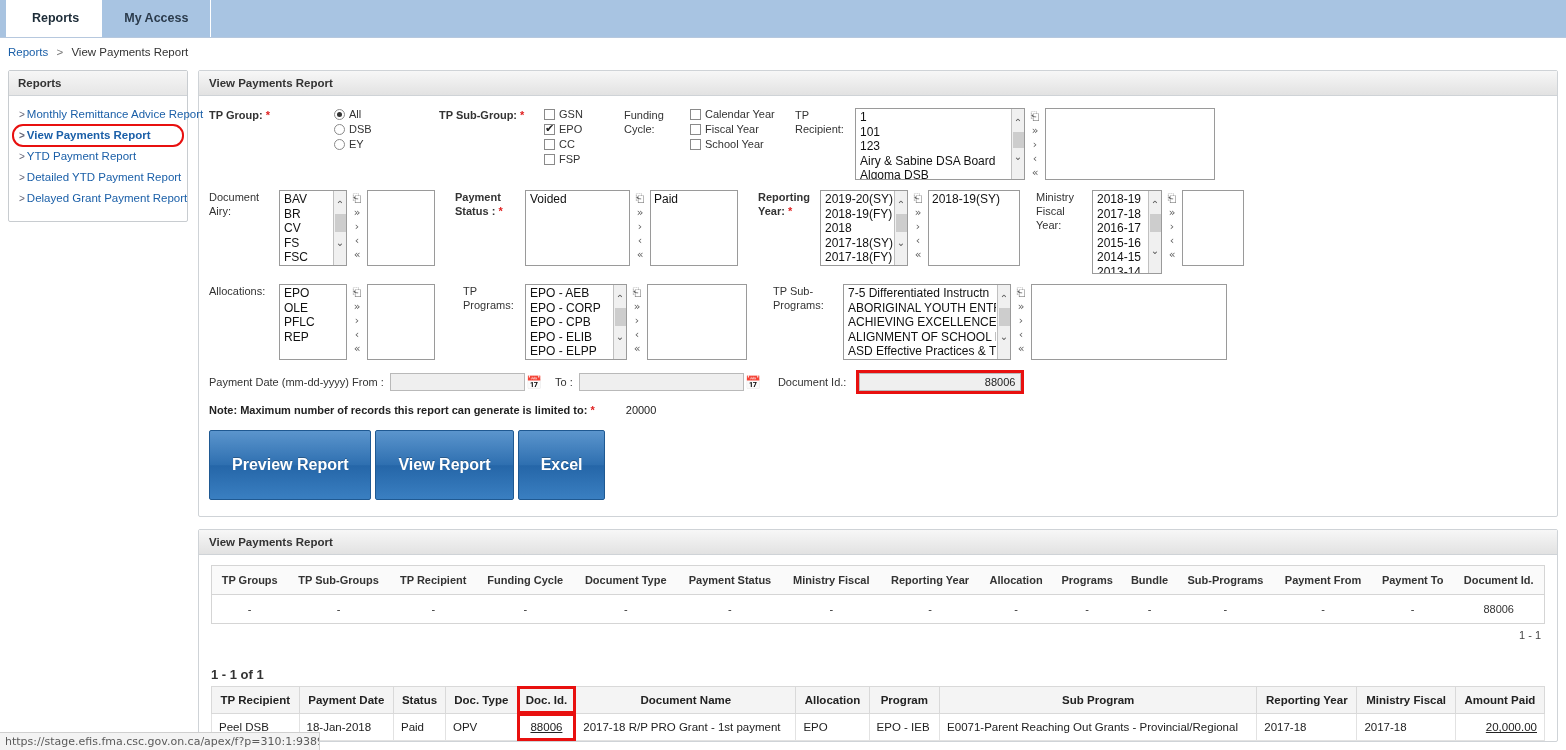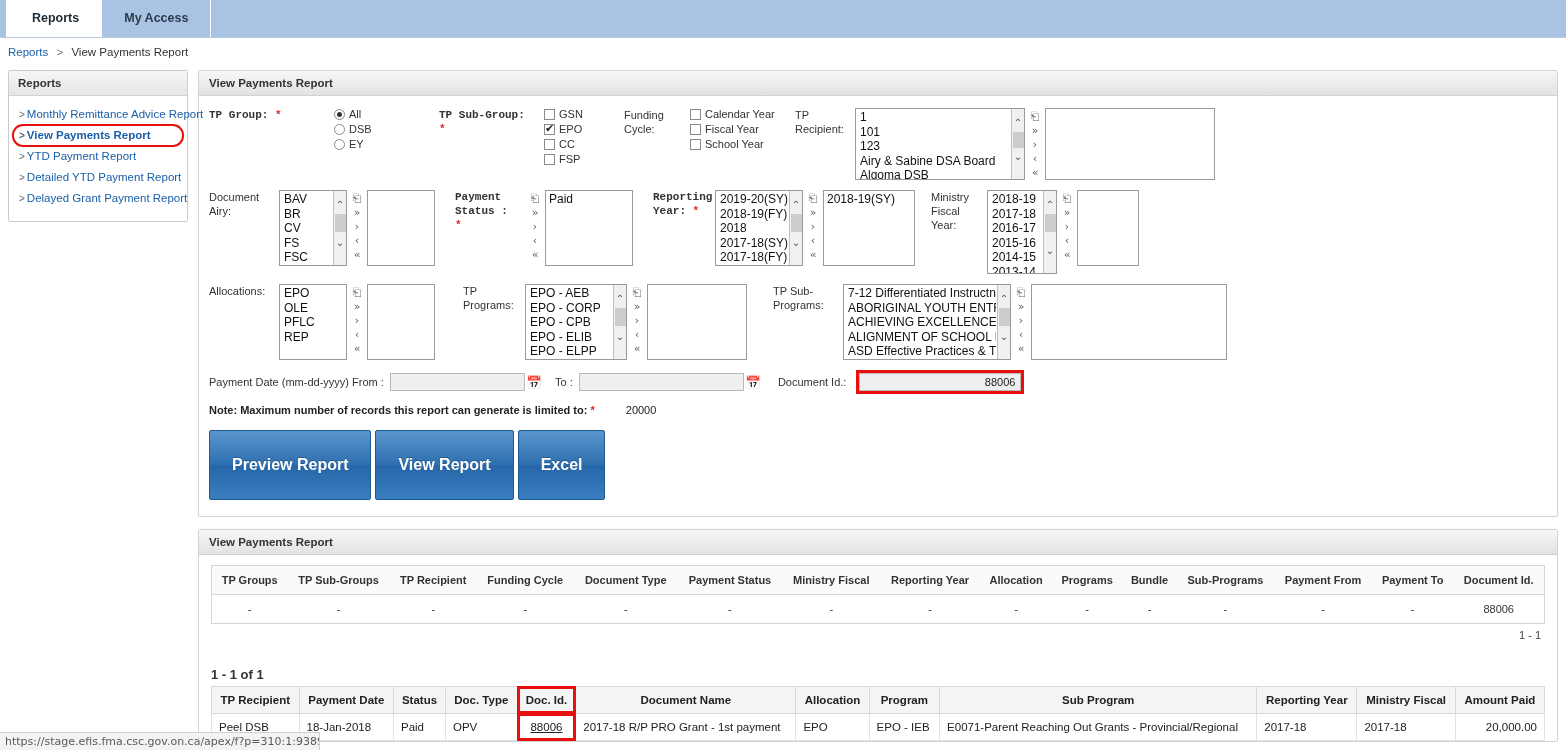--- a/index.html
+++ b/index.html
@@ -106,21 +106,21 @@
     padding: 6px 10px;
     font-size: 11.5px;
     font-weight: bold;
     color: #333;
   }
   .panel-body { padding: 12px 10px 10px 10px; }
 
   .req { color: #e02020; font-weight: bold; }
 
   .lbl { font-size: 11px; color: #333; line-height: 14px; }
-  .lbl.bold { font-weight: bold; font-family: Liberation Mono, monospace; }
+  .lbl.bold { font-weight: bold; }
 
   
   .frow { display: flex; align-items: flex-start; margin-bottom: 10px; }
   .fcell { display: flex; align-items: flex-start; }
   .fcell .lbl { margin-right: 8px; }
 
   .radio-group, .check-group { display: flex; flex-direction: column; gap: 3px; }
   .opt { display: flex; align-items: center; font-size: 11px; color: #333; gap: 4px; cursor: pointer; }
   .radio {
     width: 11px; height: 11px; border-radius: 50%;
@@ -261,21 +261,21 @@
   .res-table { border-collapse: collapse; width: 100%; background: #fff; }
   .res-table th {
     font-size: 11.5px; font-weight: bold; color: #222;
     background: #f4f4f4; border: 1px solid #d9d9d9;
     padding: 7px 7px; text-align: center; white-space: nowrap;
   }
   .res-table td {
     font-size: 11.5px; color: #222; border: 1px solid #e2e2e2;
     padding: 7px 7px; white-space: nowrap;
   }
-  .res-table td.num { text-align: right; }
+  .res-table td.num { text-align: right; text-decoration: underline; }
   .res-table td.link-cell { text-align: center; }
   .res-table td.link-cell a { color: #222; text-decoration: underline; }
   th.hi, td.hi { position: relative; }
   .hi-box {
     position: absolute; left: -1px; right: -1px; top: -1px; bottom: -1px;
     border: 3px solid #e8100f; pointer-events: none;
   }
 
   
   .statusbar {
@@ -465,20 +465,23 @@
             <div class="target" style="width:68px;height:76px;"></div>
           </div>
 
           <div class="fcell" style="width:70px;margin-left:20px;">
             <div class="lbl bold">
               <div>Payment</div>
               <div><span>Status : </span><span class="req">*</span></div>
             </div>
           </div>
           <div class="shuttle">
+            <div class="listbox" style="width:105px;height:76px;">
+              <div class="li">Voided</div>
+            </div>
             <div class="xbtns">
               <span class="xbtn reset">⎗</span>
               <span class="xbtn">»</span>
               <span class="xbtn">›</span>
               <span class="xbtn">‹</span>
               <span class="xbtn">«</span>
             </div>
             <div class="target" style="width:88px;height:76px;">
               <div class="li">Paid</div>
             </div>
@@ -600,21 +603,21 @@
           </div>
 
           <div class="fcell" style="width:70px;margin-left:26px;">
             <div class="lbl">
               <div>TP Sub-</div>
               <div>Programs:</div>
             </div>
           </div>
           <div class="shuttle">
             <div class="listbox scroll" style="width:168px;height:76px;">
-              <div class="li">7-12 Differentiated Instructn</div>
+              <div class="li">7-5 Differentiated Instructn</div>
               <div class="li">ABORIGINAL YOUTH ENTRE</div>
               <div class="li">ACHIEVING EXCELLENCE IN</div>
               <div class="li">ALIGNMENT OF SCHOOL BO</div>
               <div class="li">ASD Effective Practices &amp; Trai</div>
               <div class="li">ASSESSING ACHIEVEMENT</div>
               <div class="vscroll">
                 <span class="arr up">⌃</span>
                 <span class="thumb"></span>
                 <span class="arr dn">⌄</span>
               </div>

